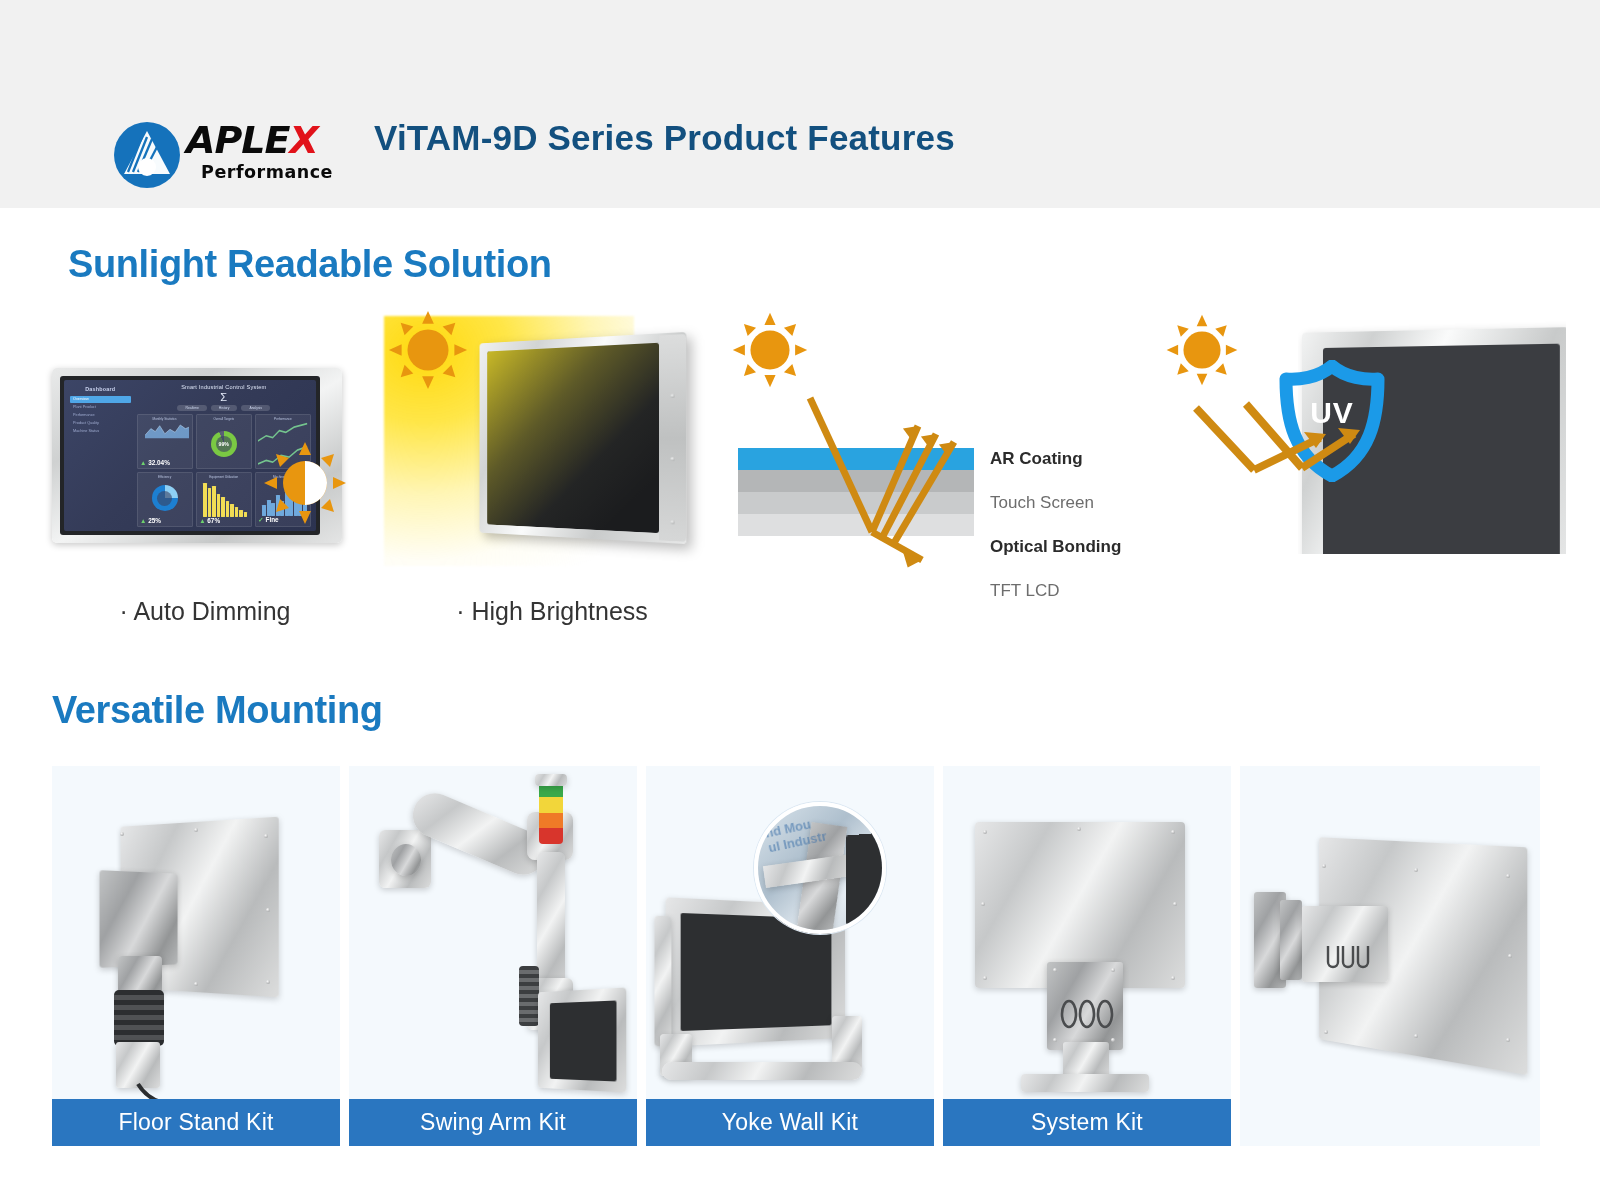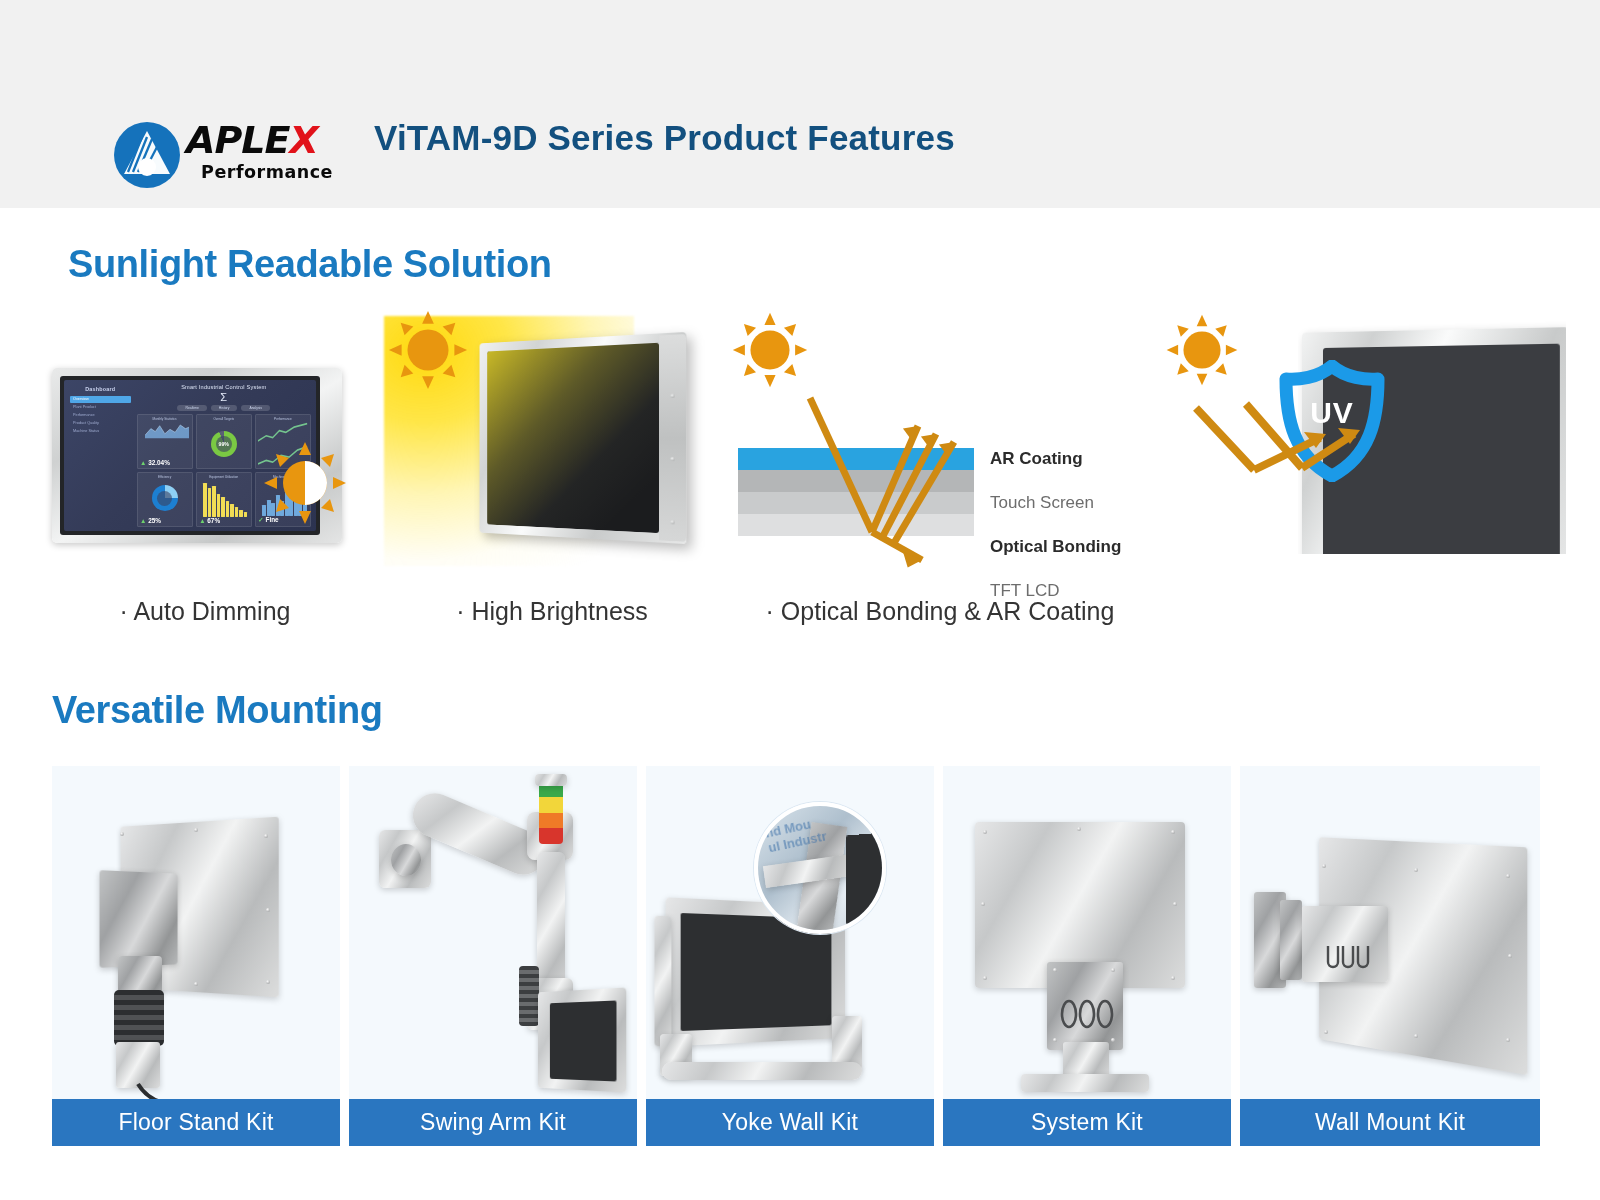--- a/index.html
+++ b/index.html
@@ -473,21 +473,20 @@
           <line x1="172" y1="243" x2="232" y2="142"></line>
         </g>
         <g fill="#cf8a12">
           <path d="M200 260 l-18 -10 l3 16 z" transform="rotate(-6 200 260)"></path>
           <path d="M196 126 l-14 6 l12 10 z" transform="rotate(14 196 126)"></path>
           <path d="M214 134 l-14 6 l12 10 z" transform="rotate(14 214 134)"></path>
           <path d="M232 142 l-14 6 l12 10 z" transform="rotate(14 232 142)"></path>
         </g>
       </svg>
     </div>
-    <div class="feature-caption">· Optical Bonding &amp; AR Coating</div>
   </div>
 
   <div class="feature-cell" id="cell-uv">
     <div class="feature-art">
       <svg style="position:absolute;left:14px;top:12px;width:76px;height:76px" viewBox="0 0 86 86">
         <g fill="#e8960f">
           <circle cx="43" cy="43" r="21"></circle>
           <path d="M43 3 l6 13 h-12 z"></path>
             <path d="M43 83 l-6 -13 h12 z"></path>
           <path d="M3 43 l13 -6 v12 z"></path>
@@ -642,16 +641,15 @@
       <div class="metal-d" style="left:40px;top:134px;width:22px;height:80px;border-radius:3px"></div>
       <div class="metal" style="left:62px;top:140px;width:86px;height:76px;border-radius:3px"></div>
       <svg style="position:absolute;left:80px;top:176px;width:56px;height:32px" viewBox="0 0 56 32">
         <g stroke="#4a4c4e" stroke-width="2.4" fill="none">
           <path d="M8 4 v16 a5 5 0 0 0 10 0 v-16"></path>
           <path d="M23 4 v16 a5 5 0 0 0 10 0 v-16"></path>
           <path d="M38 4 v16 a5 5 0 0 0 10 0 v-16"></path>
         </g>
       </svg>
     </div>
-    <div class="mc-label">Wall Mount Kit</div>
   </div>
 
 </div>
 
 </body></html>

